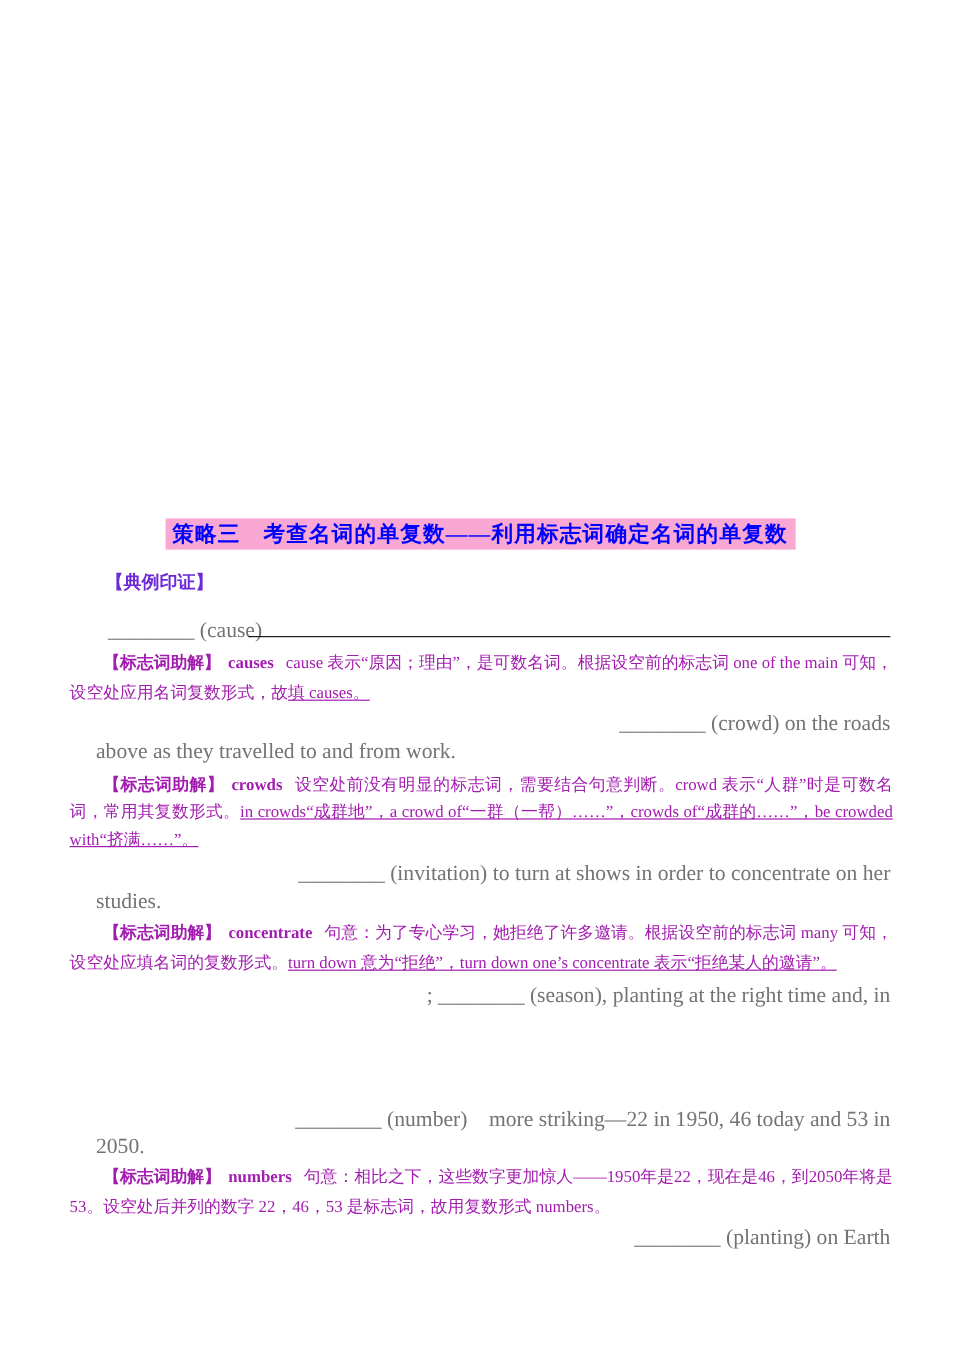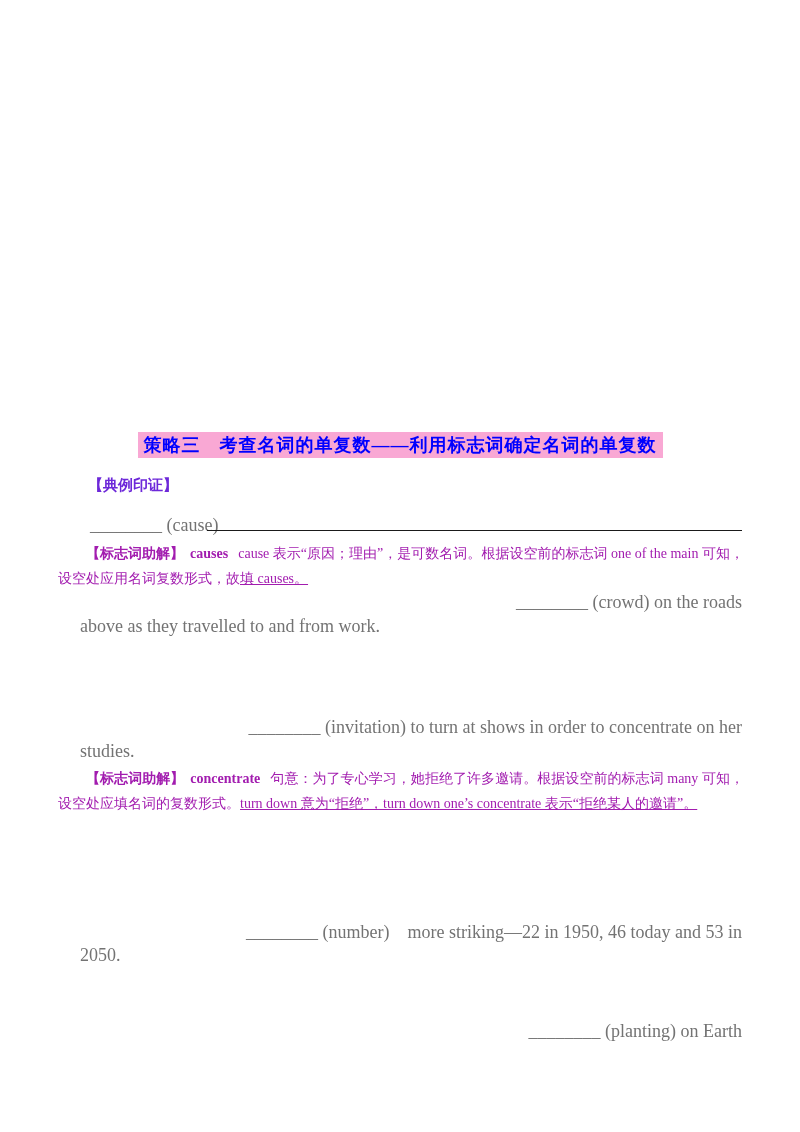--- a/index.html
+++ b/index.html
@@ -80,29 +80,36 @@
   <div class="line indent" style="top:515px">________ (cause)</div>
   <div class="rule" style="top:530px; left:207px; width:535px;"></div>
 
   <p class="exp" style="top:541px">
     <span class="exp-label">【标志词助解】</span><span class="exp-keyword">causes</span><span>cause 表示“原因；理由”，是可数名词。根据设空前的标志词 one of the main 可知，设空处应用名词复数形式，故</span><span class="u">填 causes。</span>
   </p>
 
   <div class="line right" style="top:592px">________ (crowd) on the roads</div>
   <div class="line left" style="top:616px">above as they travelled to and from work.</div>
 
+  <p class="exp" style="top:643px; line-height:23px;">
+    <span class="exp-label">【标志词助解】</span><span class="exp-keyword">crowds</span><span>设空处前没有明显的标志词，需要结合句意判断。crowd 表示“人群”时是可数名词，常用其复数形式。</span><span class="u">in crowds“成群地”，a crowd of“一群（一帮）……”，crowds of“成群的……”，be crowded with“挤满……”。</span>
+  </p>
 
   <div class="line right" style="top:717px">________ (invitation) to turn at shows in order to concentrate on her</div>
   <div class="line left" style="top:741px">studies.</div>
 
   <p class="exp" style="top:766px">
     <span class="exp-label">【标志词助解】</span><span class="exp-keyword">concentrate</span><span>句意：为了专心学习，她拒绝了许多邀请。根据设空前的标志词 many 可知，设空处应填名词的复数形式。</span><span class="u">turn down 意为“拒绝”，turn down one’s concentrate 表示“拒绝某人的邀请”。</span>
   </p>
 
+  <div class="line right" style="top:819px">; ________ (season), planting at the right time and, in</div>
 
 
   <div class="line right" style="top:920px">________ (number)　more striking—22 in 1950, 46 today and 53 in</div>
   <div class="line left" style="top:945px">2050.</div>
 
+  <p class="exp" style="top:969px">
+    <span class="exp-label">【标志词助解】</span><span class="exp-keyword">numbers</span><span>句意：相比之下，这些数字更加惊人——1950年是22，现在是46，到2050年将是53。设空处后并列的数字 22，46，53 是标志词，故用复数形式 numbers。</span><span class="u"></span>
+  </p>
 
   <div class="line right" style="top:1021px">________ (planting) on Earth</div>
 
 </div>
 
 </body></html>

